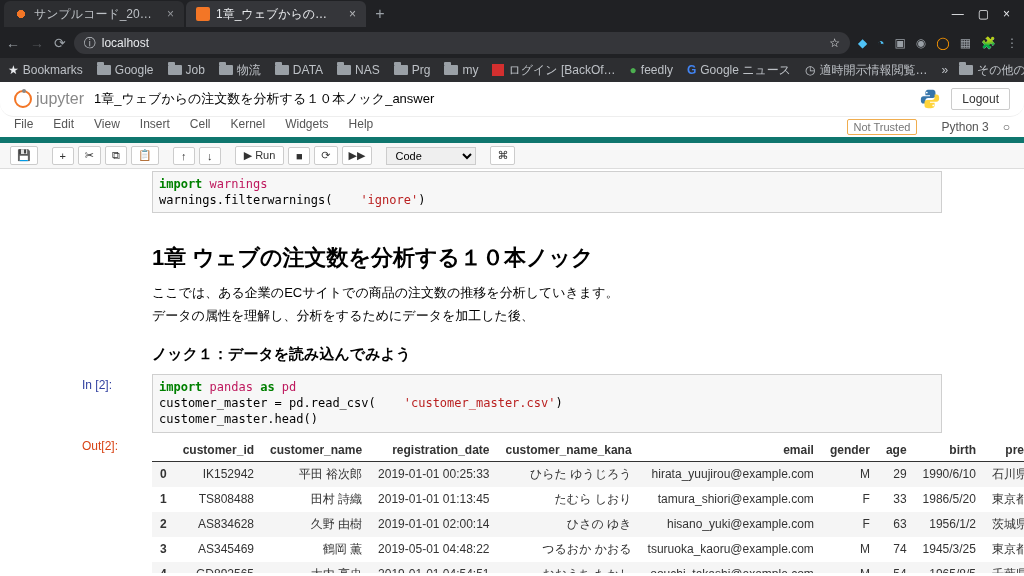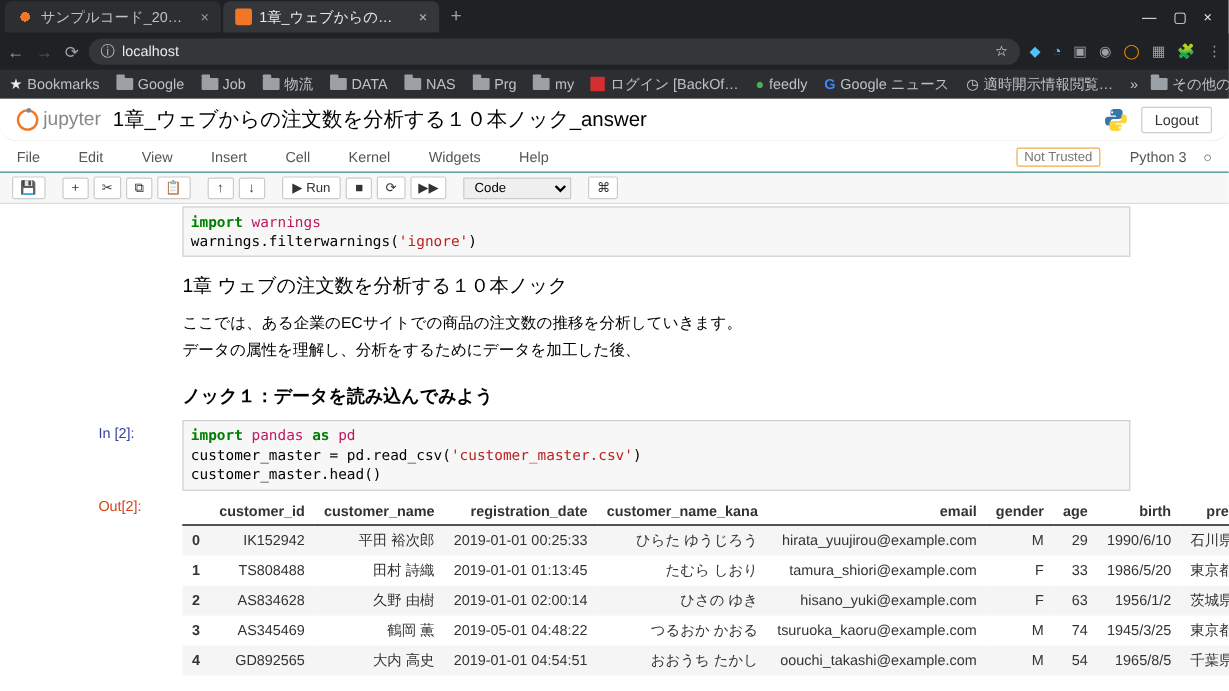--- a/index.html
+++ b/index.html
@@ -23,53 +23,53 @@
 .bm-row { display:flex; align-items:center; height: 24px; padding:0 8px; gap:14px; background:#2d2e31; color:#bdc1c6; font-size:12px;}
 .bm { display:flex; align-items:center; gap:4px; white-space:nowrap;}
 .folder { width:14px; height:10px; background:#9aa0a6; display:inline-block; border-radius:1px; position:relative;}
 .folder::before{content:"";position:absolute;top:-3px;left:0;width:7px;height:3px;background:#9aa0a6;border-radius:1px 1px 0 0;}
 
 
 .jh { display:flex; align-items:center; padding: 6px 14px; gap:10px; border-bottom:1px solid #eee;border-radius:14px;}
 .jh-logo { display:flex; align-items:center; gap:4px; font-size:16px; color:#888;}
 .orbit { width:18px; height:18px; border:2px solid #f37626; border-radius:50%; position:relative;}
 .orbit::after{content:"";position:absolute;width:4px;height:4px;background:#888;border-radius:50%;top:-3px;left:6px;}
-.nb-title { font-size:17px; color:#000; }
+.nb-title { font-size:13px; color:#000; }
 .checkpoint { font-size:12px; color:#888; margin-left:4px;}
 .jh-right { margin-left:auto; display:flex; gap:10px; align-items:center;}
 .btn { border:1px solid #ccc; padding:3px 10px; border-radius:2px; font-size:12px; background:#fff; color:#333;}
 .pylogo { width:22px; height:22px; }
 
 
-.menubar { display:flex; align-items:center; padding:0 14px; gap:32px; font-size:12px; color:#555; height:26px; border-bottom:1px solid #0f766e;}
+.menubar { display:flex; padding:0 14px; gap:20px; font-size:12px; color:#555; height:26px; border-bottom:6px solid #0f766e;}
 .menubar .right { margin-left:auto; display:flex; gap:14px; align-items:center;}
 .trust { border:1px solid #f0ad4e; color:#777; padding:1px 6px; border-radius:2px; font-size:11px;}
 
 
 .toolbar { display:flex; align-items:center; padding:3px 10px; gap:4px; border-bottom:1px solid #ddd; background:#f7f7f7;}
 .tb-btn { border:1px solid #ccc; background:#fff; padding:2px 6px; font-size:11px; border-radius:2px; min-width:22px; text-align:center; color:#333;}
 .tb-sep { width:6px;}
 .tb-sel { border:1px solid #ccc; font-size:11px; padding:1px 4px; width:90px;}
 
 
 .nb-body { width: 100%; display:flex; justify-content:center; background:#fff; overflow-y:auto; height: calc(576px - 28px - 30px - 24px - 38px - 26px - 26px); }
 .nb-inner { width: 860px; padding-bottom:30px;}
 .cell { display:flex; margin: 2px 0; }
 .prompt { width: 70px; text-align:left; padding: 4px 8px 0 0; font-family: Liberation Sans, sans-serif; font-size:12px; color:#303F9F; flex-shrink:0;}
 .prompt.out { color:#D84315; }
 .cell-input { flex:1; border:1px solid #cfcfcf; background:#f7f7f7; padding:4px 6px; font-family: "DejaVu Sans Mono", Menlo, Consolas, monospace; font-size:12px; line-height:1.35; }
 .cell-output { flex:1; padding:4px 0 8px 0;}
 .md { padding-left:70px; padding-right:10px;}
-.md h1 { font-size:16px; font-weight:normal; margin:14px 0 10px; }
+.md h1 { font-size:22px; font-weight:bold; margin:30px 0 10px; }
 .md h3 { font-size:15px; font-weight:bold; margin:18px 0 10px; }
 .md p { font-size:13px; line-height:1.6; margin-bottom:2px;}
 
 
 .kw { color:#008000; font-weight:bold;}
-.str { color:#BA2121;}
+.str { color:#BA2121;margin-left:28px;}
 .fn { color:#000;}
 .var { color:#be185d;}
 
 
 table.df { border-collapse:collapse; font-size:12px; color:#333; }
 table.df th, table.df td { padding:4px 8px; text-align:right; white-space:nowrap;}
 table.df thead th { border-bottom:1px solid #333; font-weight:bold;}
 table.df tbody th { text-align:right; font-weight:bold;}
 table.df tbody tr:nth-child(odd){ background:#f5f5f5;}
 

